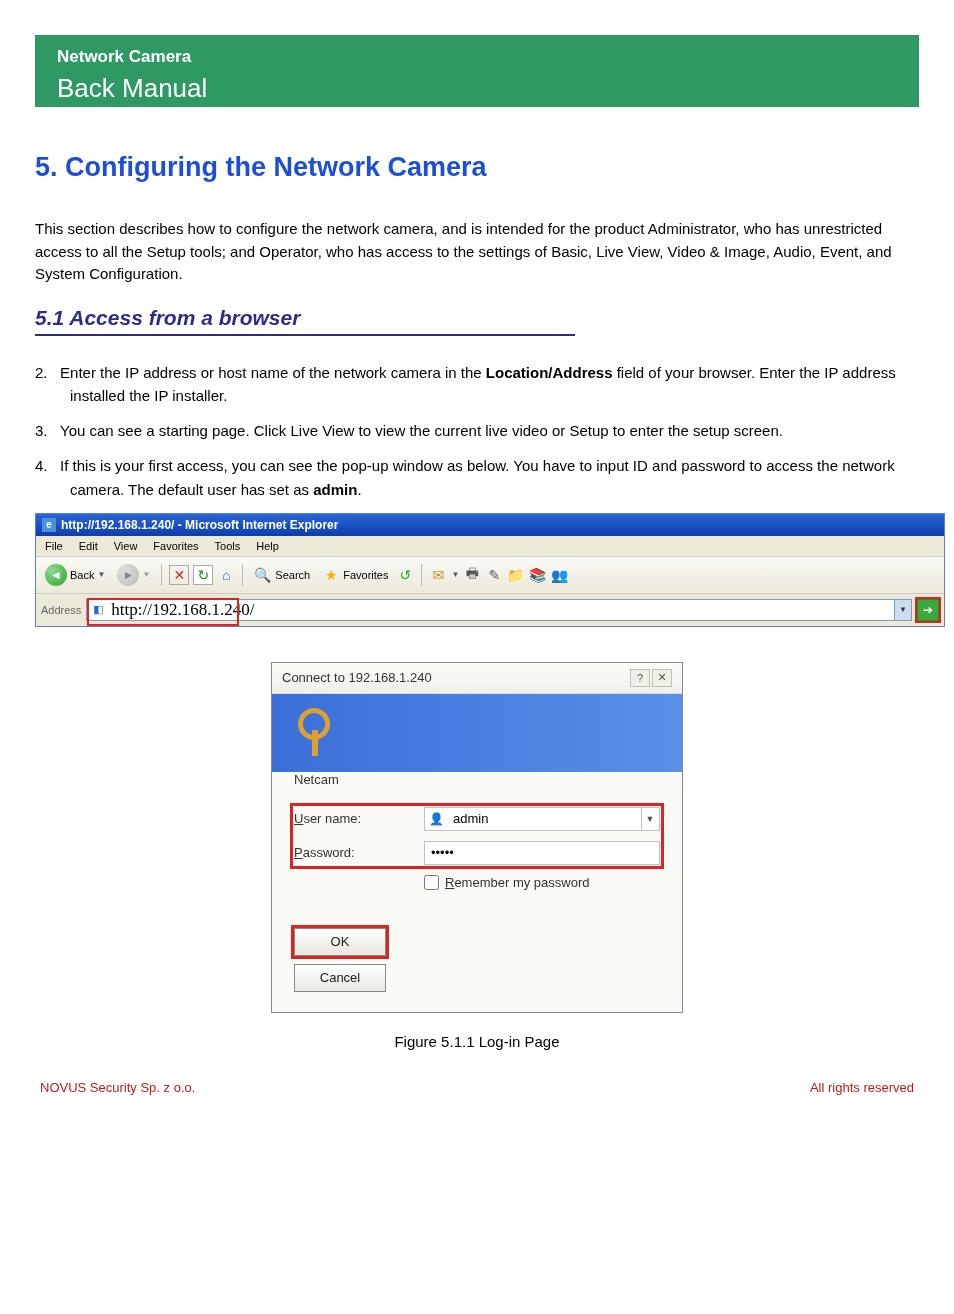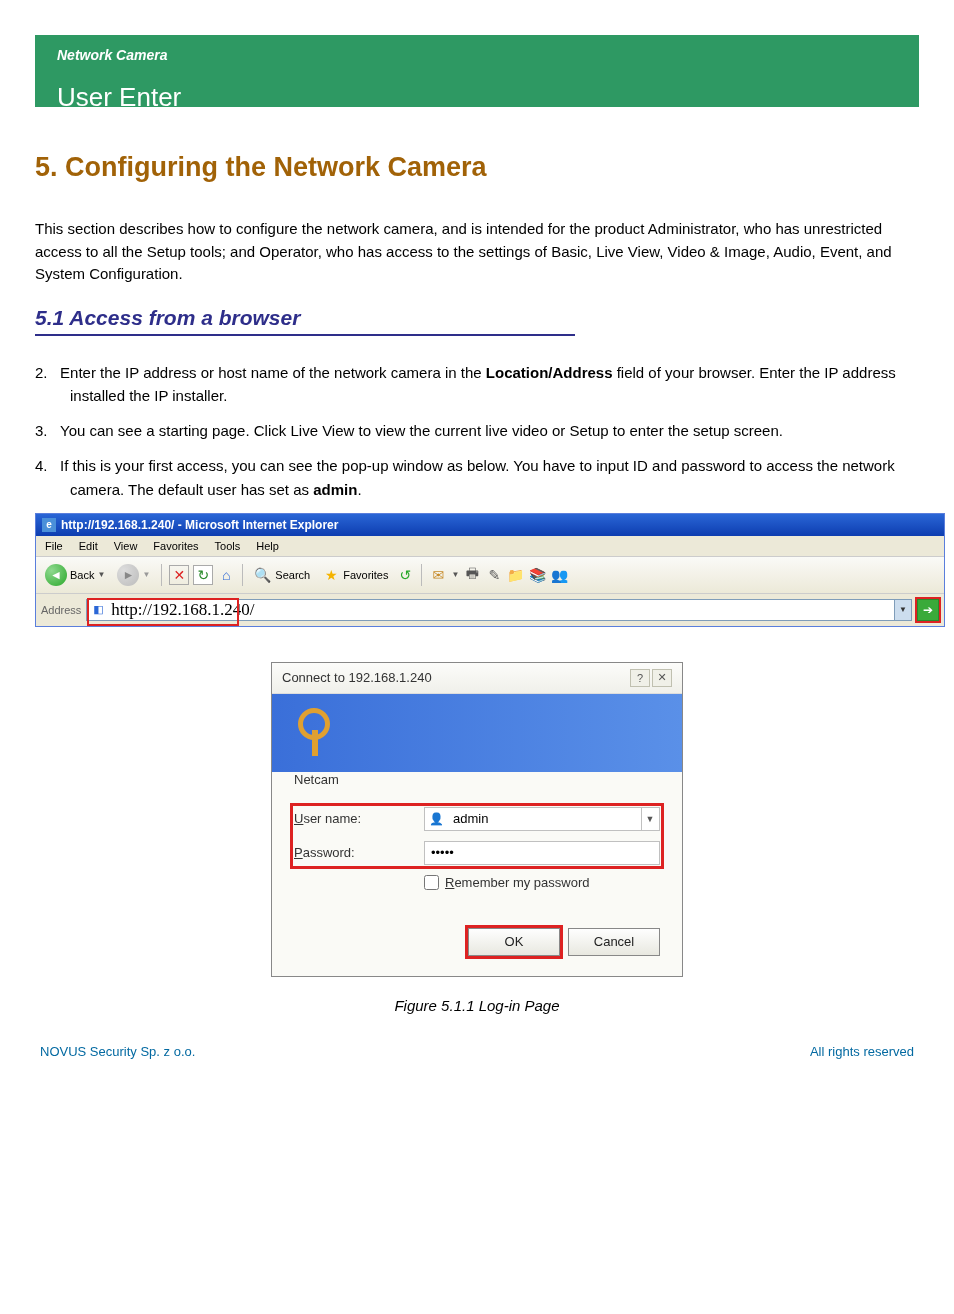--- a/index.html
+++ b/index.html
@@ -15,32 +15,31 @@
   }
   .green-banner {
     background: #2e9963;
     height: 72px;
     padding: 12px 22px;
     box-sizing: border-box;
     color: #ffffff;
     margin-bottom: 45px;
   }
   .banner-title {
-    font-size: 14px;
+    font-size: 17px;
     font-weight: bold;
-    margin-bottom: 19px;
-    font-style: italic;
+    margin-bottom: 6px;
   }
   .banner-sub {
     font-size: 26px;
     font-weight: normal;
   }
   .chapter-title {
     font-size: 27px;
-    color: #a16207;
+    color: #1d4ed8;
     font-weight: bold;
     margin-bottom: 35px;
   }
   .para {
     font-size: 15px;
     color: #000;
     line-height: 1.5;
     margin-bottom: 20px;
   }
   .subhead {
@@ -347,20 +346,21 @@
   .remember-row input[type="checkbox"] {
     width: 15px; height: 15px;
     border: 1px solid #888;
     margin: 0;
   }
   .dlg-buttons {
     display: flex;
     justify-content: flex-end;
     gap: 8px;
     margin-top: 38px;
+    flex-direction: column;
   }
   .dlg-btn {
     width: 90px;
     height: 26px;
     border: 1px solid #888;
     background: linear-gradient(#fefefe, #e8e8e0);
     display: flex;
     align-items: center;
     justify-content: center;
     font-family: Tahoma, sans-serif;
@@ -372,39 +372,38 @@
     position: absolute;
     left: -4px; top: -4px; right: -4px; bottom: -4px;
     border: 3px solid #d22;
     pointer-events: none;
   }
   .caption {
     text-align: center;
     font-size: 15px;
     color: #000;
     margin-bottom: 30px;
-    font-style: italic;
   }
   .footer {
     display: flex;
     justify-content: space-between;
     font-size: 13px;
-    color: #0369a1;
+    color: #b91c1c;
     margin-top: 30px;
     padding: 0 5px;
   }
 </style>
 </head>
 <body>
 
 <div class="page">
 
   <div class="green-banner">
     <div class="banner-title">Network Camera</div>
-    <div class="banner-sub">User Enter</div>
+    <div class="banner-sub">Back Manual</div>
   </div>
 
   <div class="chapter-title">5. Configuring the Network Camera</div>
 
   <div class="para">This section describes how to configure the network camera, and is intended for the product Administrator, who has unrestricted access to all the Setup tools; and Operator, who has access to the settings of Basic, Live View, Video &amp; Image, Audio, Event, and System Configuration.</div>
 
   <div class="subhead">5.1 Access from a browser</div>
 
 
   <div class="step">

